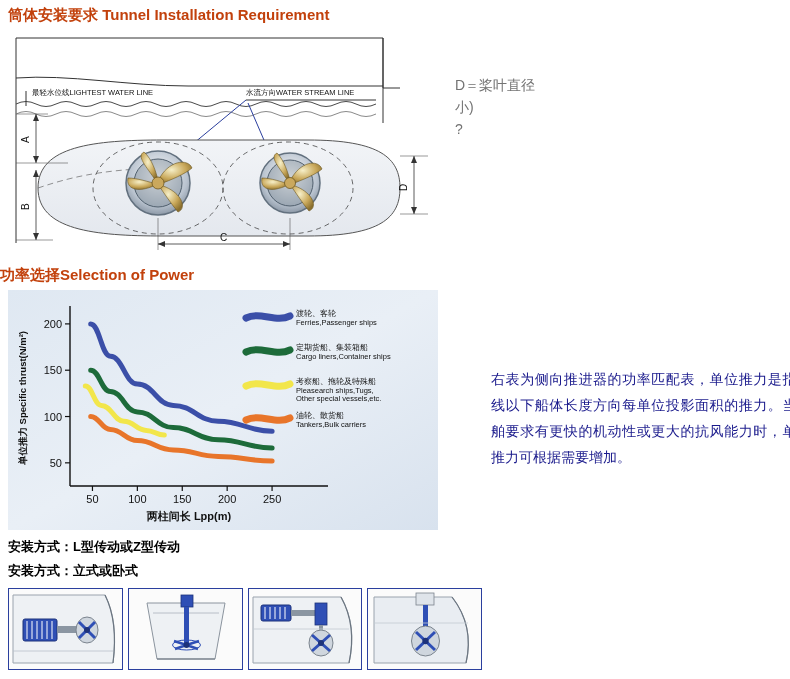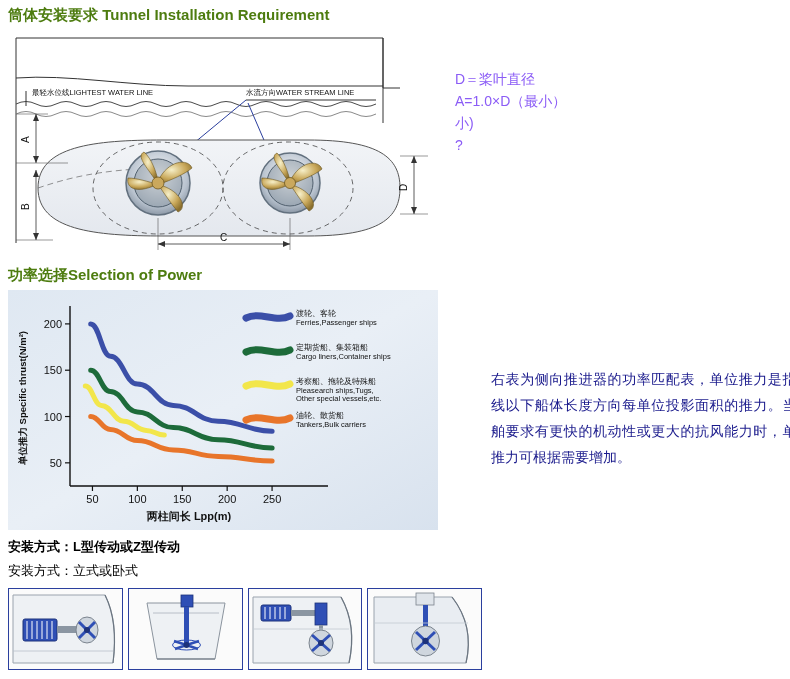--- a/index.html
+++ b/index.html
@@ -5,35 +5,35 @@
   html,body{margin:0;padding:0;}
   body{
     width:790px;height:679px;
     background:#ffffff;
     font-family:"Liberation Sans","DejaVu Sans",sans-serif;
     color:#000;
     position:relative;
     overflow:hidden;
   }
   .hdr{
-    font-size:15px;font-weight:bold;color:#4d7c0f;
+    font-size:15px;font-weight:bold;color:#c2410c;
   }
   #title1{position:absolute;left:8px;top:6px;}
-  #title2{position:absolute;left:8px;top:266px;text-align:right;}
+  #title2{position:absolute;left:0;top:266px;text-align:right;}
   #title3{position:absolute;left:8px;top:538px;font-size:13px;font-weight:bold;}
-  #title4{position:absolute;left:8px;top:562px;font-size:13px;font-weight:normal;}
+  #title4{position:absolute;left:8px;top:562px;font-size:13px;font-weight:bold;}
 
   
   #tunnel{position:absolute;left:8px;top:28px;width:430px;height:225px;}
   #tunnel svg{display:block;}
 
   
   #formulas{
-    position:absolute;left:455px;top:68px;width:325px;
-    font-size:14px;line-height:22px;color:#8b5cf6;
+    position:absolute;left:455px;top:74px;width:325px;
+    font-size:14px;line-height:22px;color:#737373;
   }
   #formulas div{white-space:nowrap;}
 
   
   #chart{position:absolute;left:8px;top:290px;width:430px;height:240px;}
   #chart svg{display:block;}
 
   
   #para{
     position:absolute;left:455px;top:366px;width:320px;
@@ -153,21 +153,20 @@
   <line x1="282" y1="190" x2="282" y2="222" stroke="#555" stroke-width="0.6"></line>
   <line x1="150" y1="216" x2="282" y2="216" stroke="#333" stroke-width="0.8"></line>
   <polygon points="150,216 157,213 157,219" fill="#333"></polygon>
   <polygon points="282,216 275,213 275,219" fill="#333"></polygon>
   <text x="212" y="213" font-size="10" fill="#111" font-family="'Liberation Sans',sans-serif">C</text>
 </svg>
 </div>
 
 <div id="formulas">
   <div>D＝桨叶直径</div>
-  <div>A=1.0×D（最小）</div>
   <div>小)</div>
   <div>?</div>
 </div>
 
 <div id="chart">
 <svg id="chart-svg" width="430" height="240" viewBox="0 0 430 240" xmlns="http://www.w3.org/2000/svg">
   <defs>
     <linearGradient id="chartbg" x1="0" y1="0" x2="1" y2="1">
       <stop offset="0%" stop-color="#dfe8f2"></stop>
       <stop offset="50%" stop-color="#e9eff6"></stop>

